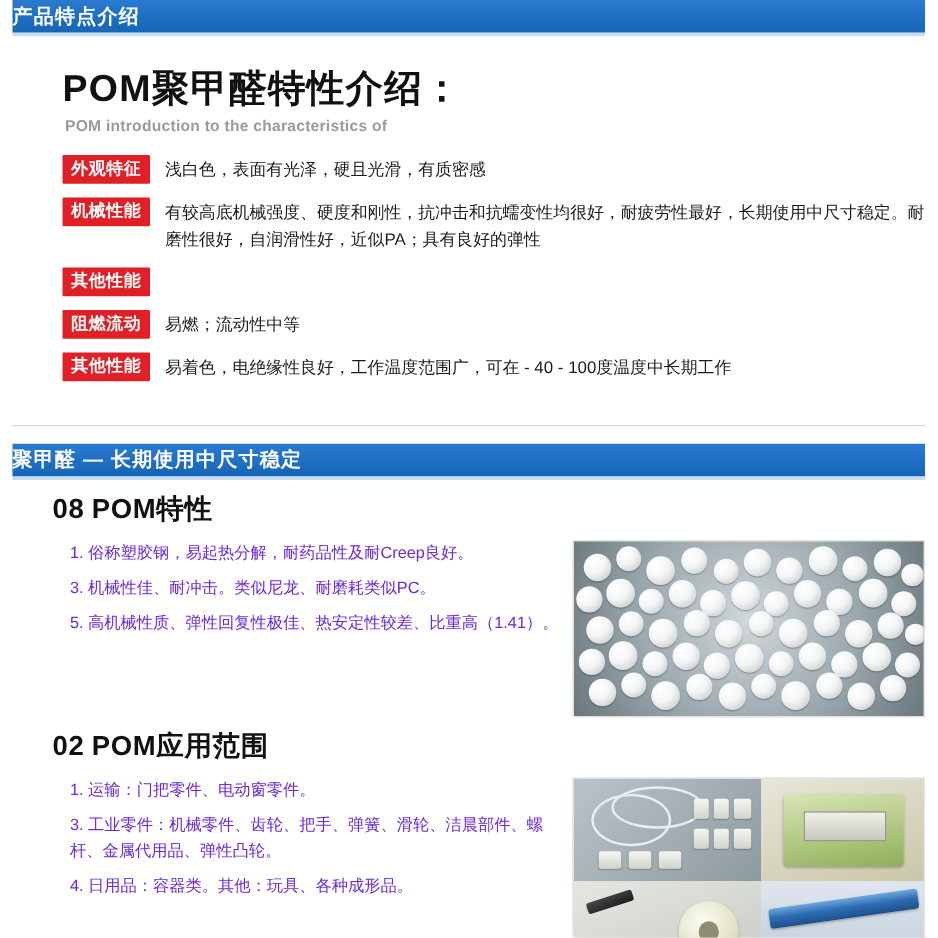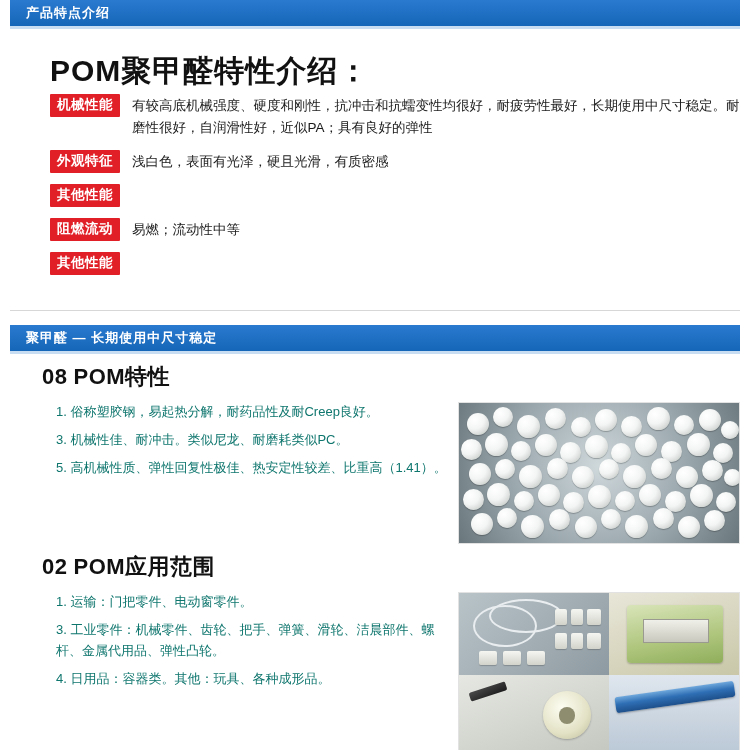--- a/index.html
+++ b/index.html
@@ -26,23 +26,22 @@
     position: relative;
     height: 26px;
     background: #1f6fc4;
     background: linear-gradient(to bottom, #2a7ad0 0%, #1565b8 100%);
     display: flex;
     align-items: center;
     margin: 0 10px;
   }
   .section-bar .bar-label {
     color: #ffffff;
-    font-size: 13px;
-    font-weight: bold;
-    padding-left: 16px;
+    font-size: 16px;
+    font-weight: bold;
     letter-spacing: 1px;
     white-space: nowrap;
   }
   .bar-underline {
     height: 3px;
     background: #c9ddf2;
     margin: 0 10px 0 10px;
   }
 
   
@@ -122,21 +121,21 @@
   }
   .bullet-list {
     flex: 1 1 auto;
     padding-left: 46px;
     padding-right: 10px;
   }
   .bullet-list p {
     margin: 0 0 7px 0;
     font-size: 13px;
     line-height: 1.6;
-    color: #0f766e;
+    color: #6d28d9;
   }
   .photo {
     flex: 0 0 auto;
     position: relative;
     overflow: hidden;
     border: 1px solid #e2e2e2;
     background: #f2f2f2;
   }
 
   
@@ -222,38 +221,40 @@
 
 <div class="page">
 
   <div class="section-bar">
     <span class="bar-label">产品特点介绍</span>
   </div>
   <div class="bar-underline"></div>
 
   <div class="section-one">
     <div class="title-cn">POM聚甲醛特性介绍：</div>
-
+    <div class="title-en">POM introduction to the characteristics of</div>
+
+    <div class="feature-row">
+      <span class="feature-tag">外观特征</span>
+      <span class="feature-text">浅白色，表面有光泽，硬且光滑，有质密感</span>
+    </div>
     <div class="feature-row">
       <span class="feature-tag">机械性能</span>
       <span class="feature-text">有较高底机械强度、硬度和刚性，抗冲击和抗蠕变性均很好，耐疲劳性最好，长期使用中尺寸稳定。耐磨性很好，自润滑性好，近似PA；具有良好的弹性</span>
     </div>
     <div class="feature-row">
-      <span class="feature-tag">外观特征</span>
-      <span class="feature-text">浅白色，表面有光泽，硬且光滑，有质密感</span>
-    </div>
-    <div class="feature-row">
       <span class="feature-tag">其他性能</span>
     </div>
     <div class="feature-row">
       <span class="feature-tag">阻燃流动</span>
       <span class="feature-text">易燃；流动性中等</span>
     </div>
     <div class="feature-row">
       <span class="feature-tag">其他性能</span>
+      <span class="feature-text">易着色，电绝缘性良好，工作温度范围广，可在 - 40 - 100度温度中长期工作</span>
     </div>
   </div>
 
   <div class="divider-thin"></div>
 
   <div class="section-two">
 
     <div class="section-bar">
       <span class="bar-label">聚甲醛 — 长期使用中尺寸稳定</span>
     </div>

